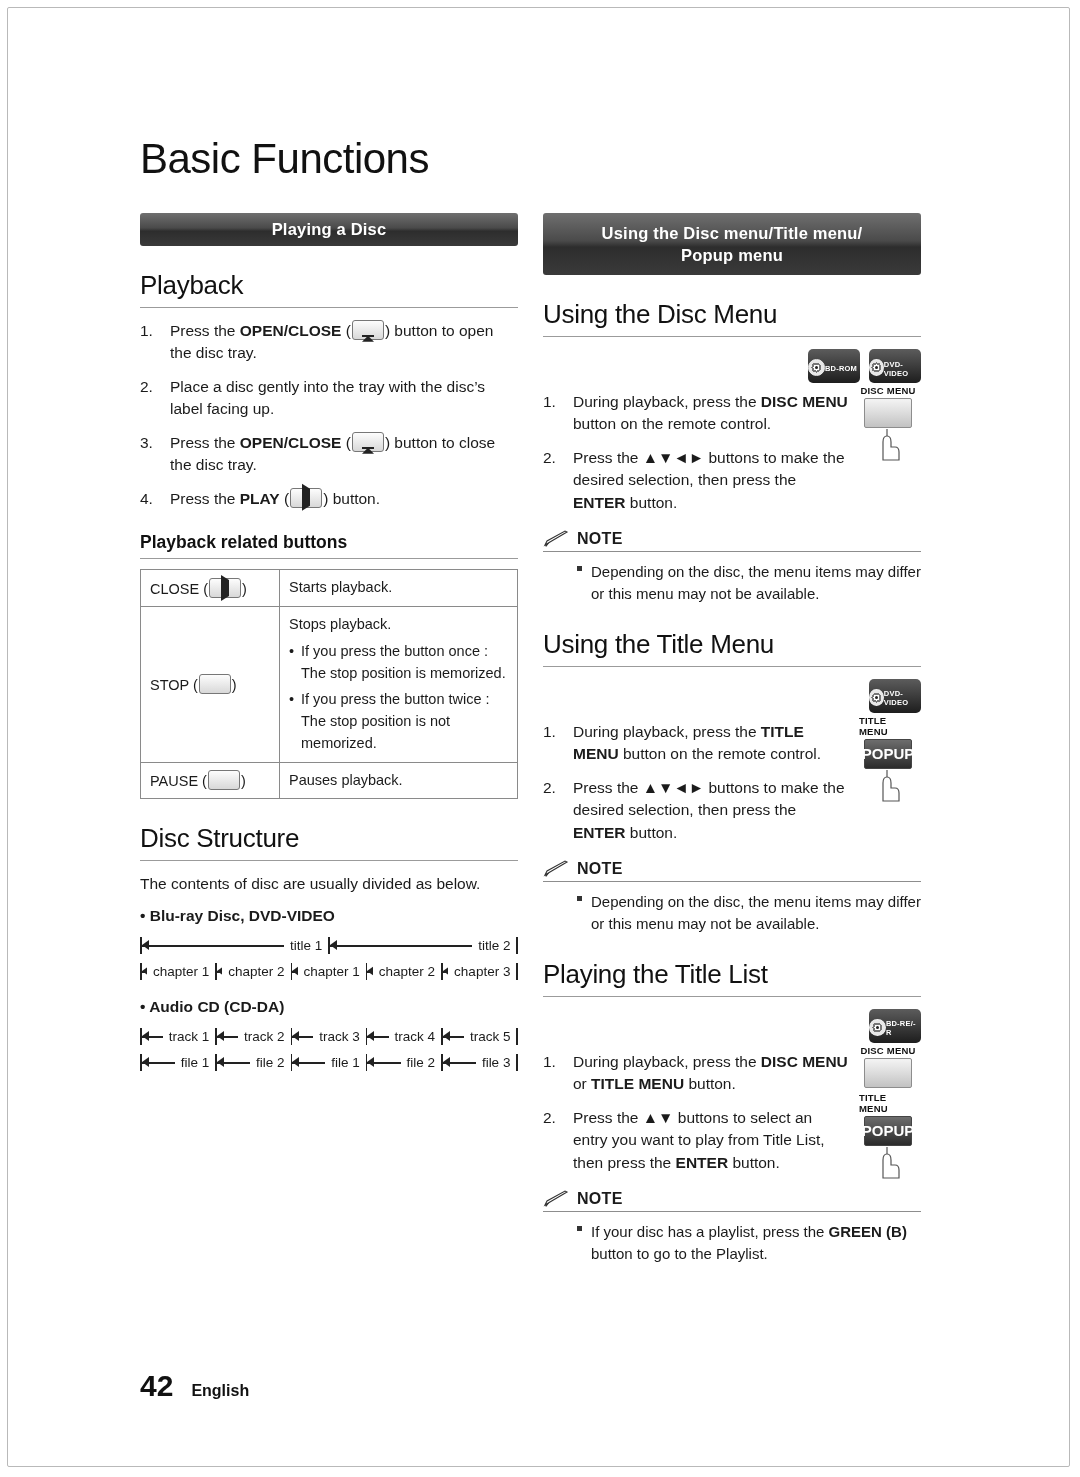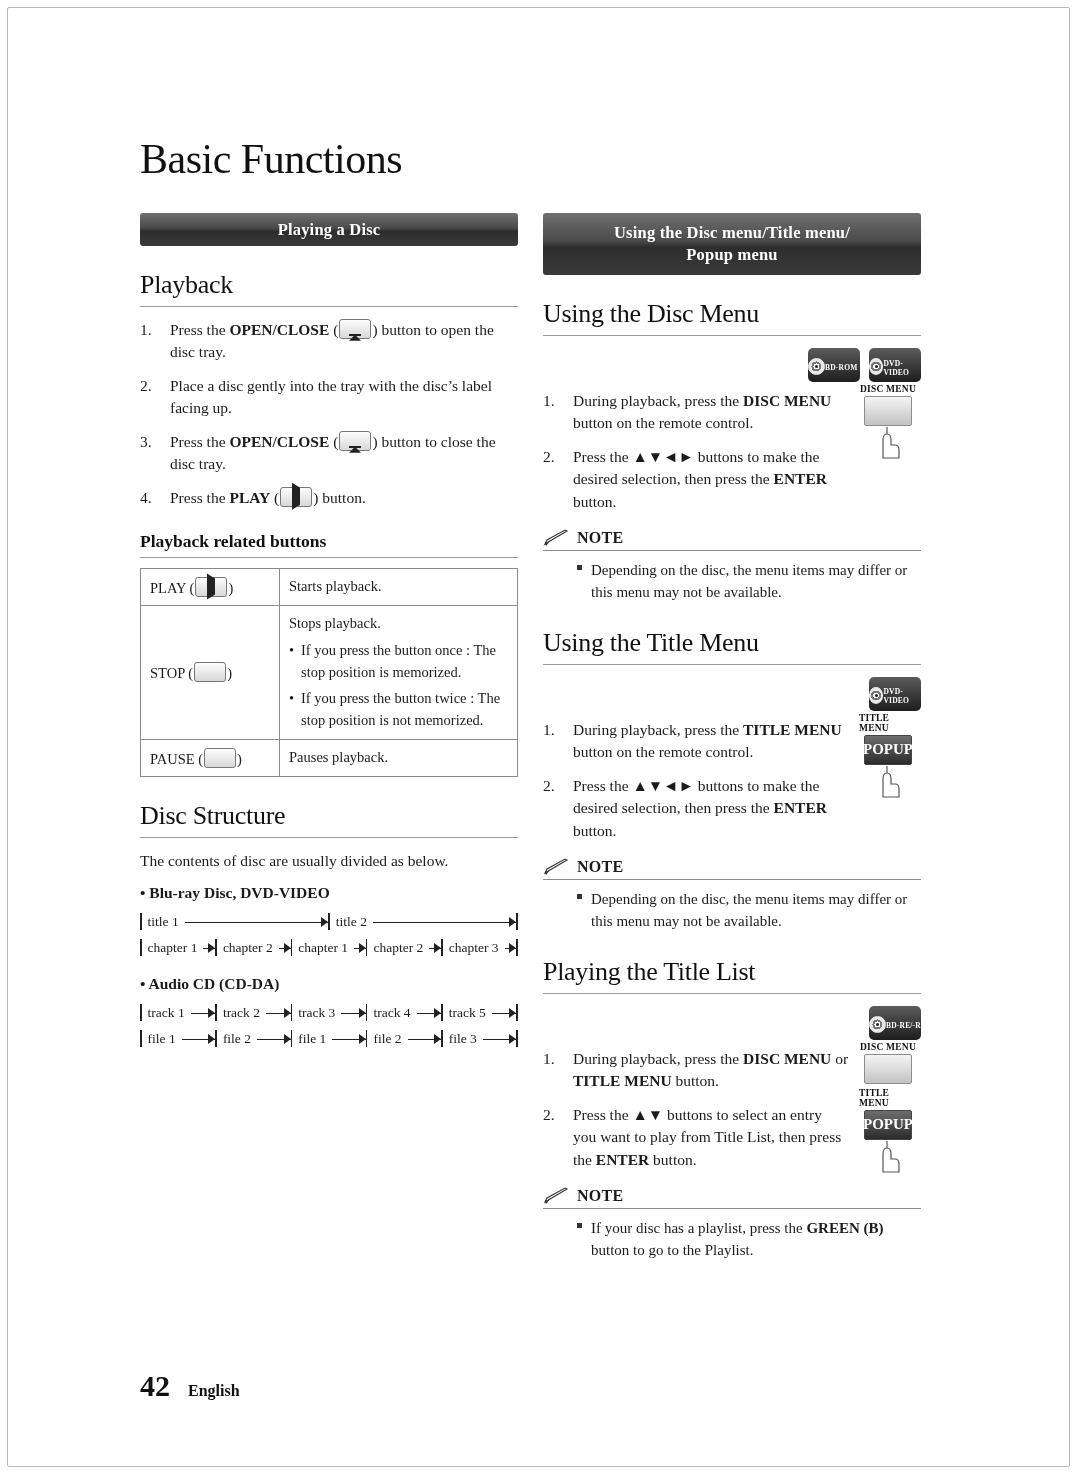--- a/index.html
+++ b/index.html
@@ -5,21 +5,21 @@
   html, body { margin:0; padding:0; }
   body {
     width:1080px; height:1477px;
     background:#ffffff;
     font-family:"Liberation Sans", sans-serif;
     color:#1b1b1b;
     position:relative;
     overflow:hidden;
   }
   .page {
-    position:absolute; left:0; top:0; width:1080px; height:1477px;font-family:Liberation Serif, serif;
+    position:absolute; left:0; top:0; width:1080px; height:1477px;
   }
   .page-border {
     position:absolute; left:7px; top:7px; width:1063px; height:1460px;
     border:1.5px solid #b9b9b9; border-radius:2px;
     box-sizing:border-box;
   }
 
   .chapter-title {
     position:absolute; left:140px; top:135px;
     font-size:42px; font-weight:400; letter-spacing:-0.5px; color:#111;
@@ -92,21 +92,21 @@
   .note-line { font-size:15.5px; margin:14px 0 12px 0; }
   .fmt-label { font-size:15.5px; font-weight:bold; margin:14px 0 7px 0; }
 
   .diagram { width:378px; }
   .drow { display:flex; align-items:center; height:26px; }
   .seg {
     flex:1; display:flex; align-items:center; justify-content:center;
     position:relative; font-size:13.5px; color:#1b1b1b; height:26px;
   }
   
-  .arrowseg { position:relative; height:26px; display:flex; align-items:center; justify-content:flex-start; }
+  .arrowseg { position:relative; height:26px; display:flex; align-items:center; justify-content:flex-end; }
   .arrowseg .line { position:absolute; left:0; right:0; top:50%; height:1.4px; background:#222; }
   .arrowseg .lhead, .arrowseg .rhead { position:absolute; top:50%; transform:translateY(-50%); width:0;height:0; }
   .arrowseg .lhead { left:0; border-right:7px solid #222; border-top:5px solid transparent; border-bottom:5px solid transparent; }
   .arrowseg .rhead { right:0; border-left:7px solid #222; border-top:5px solid transparent; border-bottom:5px solid transparent; }
   .arrowseg .lbl { position:relative; z-index:2; background:#fff; padding:0 6px; font-size:13.5px; }
   .vbar { width:1.6px; height:17px; background:#222; flex:none; }
 
   
   .disc-badges { display:flex; gap:9px; justify-content:flex-end; margin:12px 0 8px 0; }
   .badge {
@@ -190,21 +190,21 @@
           (<span class="kicon"><span class="g"><span class="tri-right"></span></span></span>)<span> button.</span></span>
       </li>
     </ol>
 
     <h3 class="sub">Playback related buttons</h3>
     <div class="rule-thin"></div>
 
     <table class="btn-table">
       <tbody>
           <tr>
-        <td class="key"><span>PLAY (</span><span class="kicon"><span class="g"><span class="tri-right"></span></span></span><span>)</span></td>
+        <td class="key"><span>CLOSE (</span><span class="kicon"><span class="g"><span class="tri-right"></span></span></span><span>)</span></td>
         <td class="val">
           <div>Starts playback.</div>
         </td>
       </tr>
       <tr>
         <td class="key"><span>STOP (</span><span class="kicon"><span class="g"><span class="sq"></span></span></span><span>)</span></td>
         <td class="val">
           <div>Stops playback.</div>
           <div class="bullet-line sp">
                 <span class="dot">•</span>

